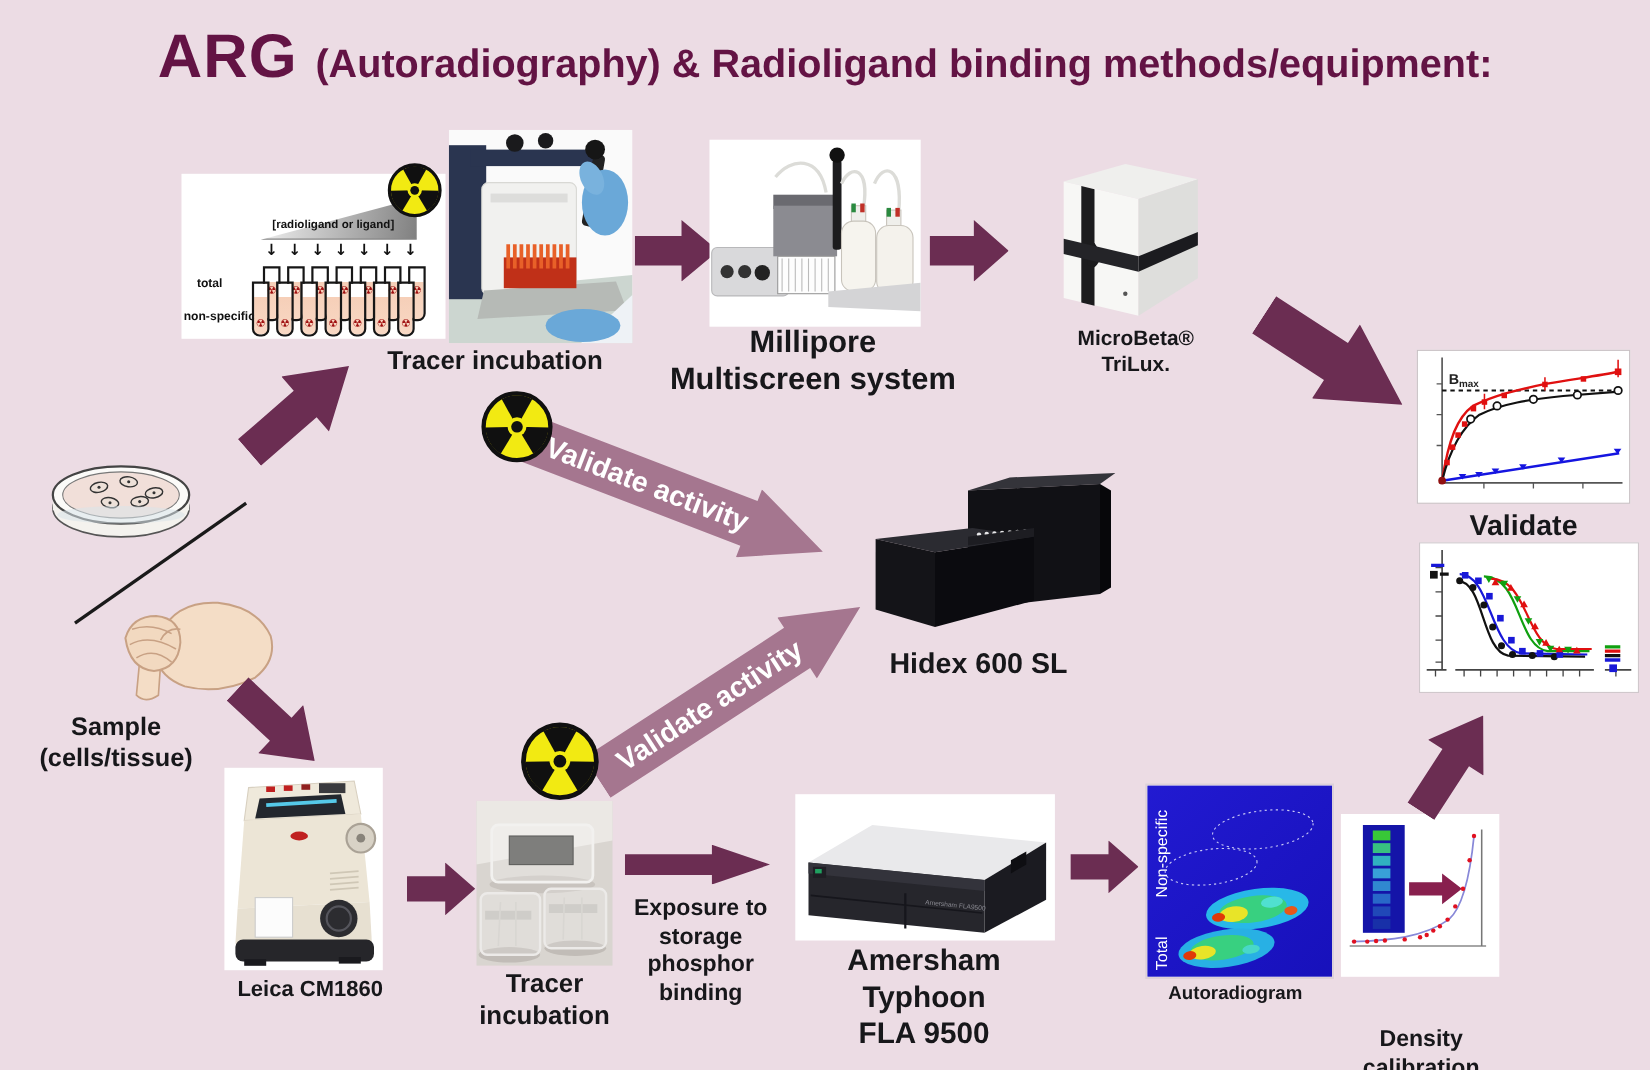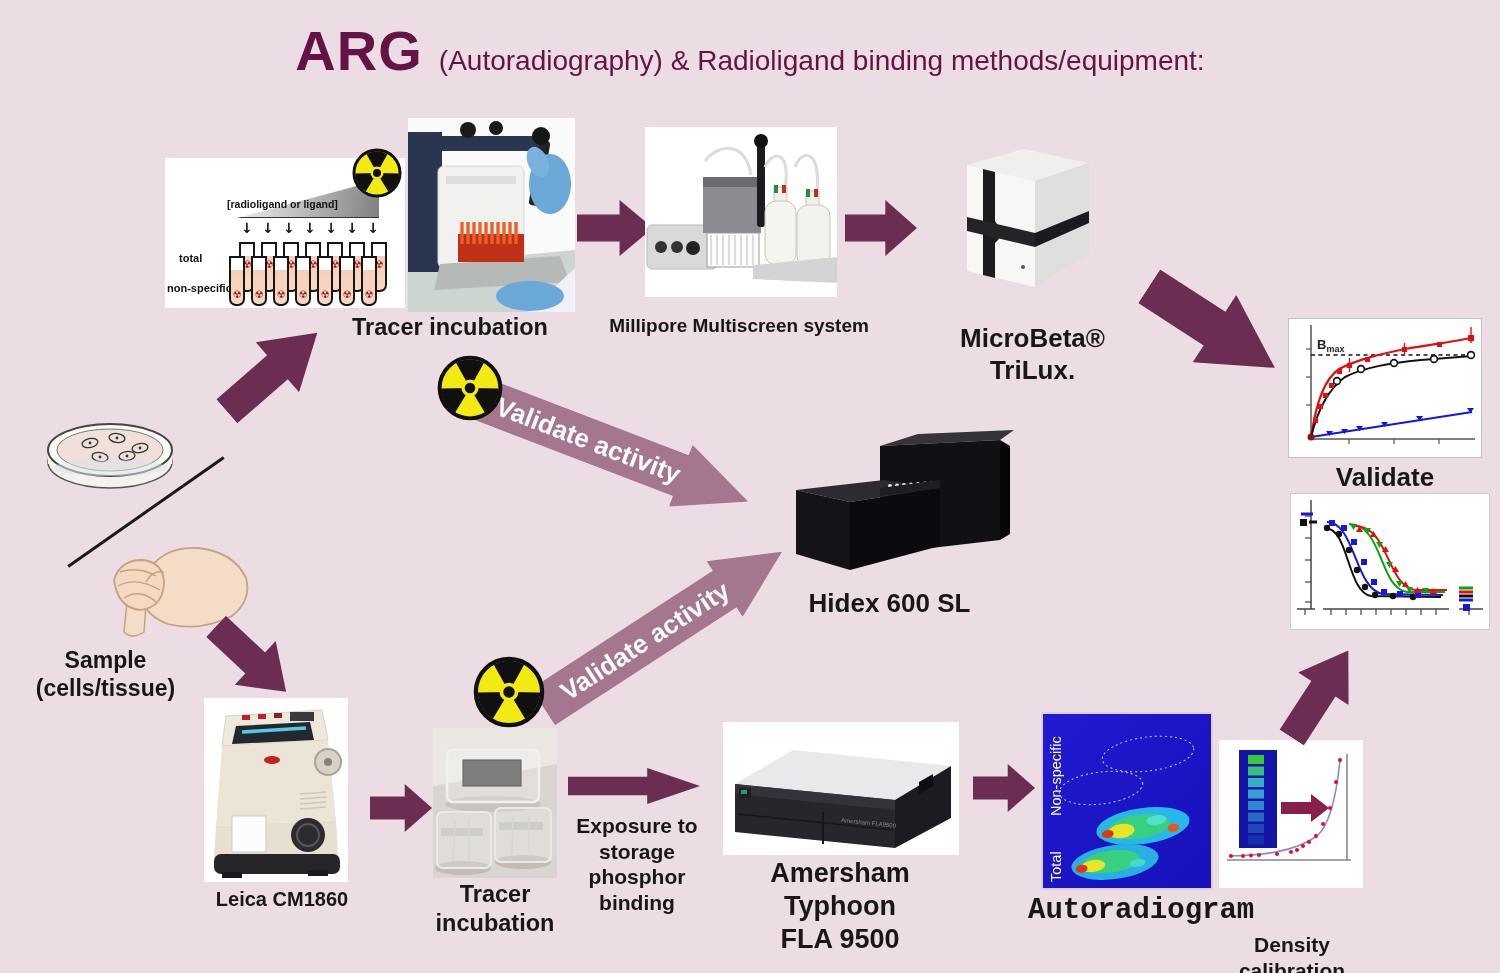--- a/index.html
+++ b/index.html
@@ -4,21 +4,21 @@
 <style>
   :root{
     --bg:#ecdce4; --title:#631344; --arrow-dark:#6b2d52; --arrow-val:#a5768f;
     --label:#17171a; --rad-yellow:#f2ea12; --auto-blue:#1b14c8;
   }
   *{margin:0;padding:0;box-sizing:border-box;}
   body{background:#888;font-family:"Liberation Sans",sans-serif;}
   .stage{position:relative;width:1500px;height:973px;background:var(--bg);overflow:hidden;}
   .title-row{position:absolute;left:0;top:18px;width:100%;display:flex;justify-content:center;align-items:baseline;gap:16px;color:var(--title);}
   .title-arg{font-size:56px;font-weight:600;letter-spacing:1px;}
-  .title-rest{font-size:28px;font-weight:400;}
+  .title-rest{font-size:36px;font-weight:700;}
   .lbl{position:absolute;font-weight:700;color:var(--label);text-align:center;line-height:1.22;}
   .arw{position:absolute;background:var(--arrow-dark);
        clip-path:polygon(0 26%,56% 26%,56% 0,100% 50%,56% 100%,56% 74%,0 74%);}
   .arw-thin{clip-path:polygon(0 24%,60% 24%,60% 0,100% 50%,60% 100%,60% 76%,0 76%);}
   .varw{position:absolute;transform-origin:0 50%;}
   .varw .shape{position:absolute;inset:0;background:var(--arrow-val);
        clip-path:polygon(0 17%,76% 17%,76% 0,100% 50%,76% 100%,76% 83%,0 83%);}
   .varw .txt{position:absolute;left:16px;top:0;right:58px;bottom:0;display:flex;align-items:center;justify-content:center;
        color:#fff;font-weight:700;font-size:26px;white-space:nowrap;}
   .whitebox{position:absolute;background:#fff;}
@@ -56,21 +56,21 @@
     </defs>
   </svg>
 
   <div class="title-row">
     <span class="title-arg">ARG</span>
     <span class="title-rest">(Autoradiography) &amp; Radioligand binding methods/equipment:</span>
   </div>
 
   <div class="whitebox" style="left:165px;top:158px;width:240px;height:150px;">
     <div class="grad-tri" style="left:72px;top:22px;width:142px;height:38px;"></div>
-    <div class="tinylbl" style="left:62px;top:40px;width:152px;text-align:left;font-size:10.5px;">[radioligand or ligand]</div>
+    <div class="tinylbl" style="left:62px;top:40px;width:152px;text-align:center;font-size:10.5px;">[radioligand or ligand]</div>
     <div class="darr-row" style="left:76px;top:62px;width:138px;">
       <span>↓</span>
         <span>↓</span>
         <span>↓</span>
         <span>↓</span>
         <span>↓</span>
         <span>↓</span>
         <span>↓</span>
     </div>
     <div class="tinylbl" style="left:14px;top:94px;">total</div>
@@ -187,35 +187,35 @@
       <rect x="161" y="64" width="13" height="16" fill="#efefeb" stroke="#c8c4bc"></rect>
       <rect x="129" y="58" width="4" height="8" fill="#2a8a40"></rect>
         <rect x="137" y="58" width="4" height="8" fill="#c03028"></rect>
       <rect x="161" y="62" width="4" height="8" fill="#2a8a40"></rect>
         <rect x="169" y="62" width="4" height="8" fill="#c03028"></rect>
       <rect x="120" y="74" width="31" height="64" rx="11" fill="#f6f4ee" stroke="#c8c4bc"></rect>
       <rect x="152" y="78" width="33" height="62" rx="11" fill="#f4f2ec" stroke="#c8c4bc"></rect>
       <polygon points="108,138 192,130 192,156 108,152" fill="#d4d4d6"></polygon>
     </svg>
   </div>
-  <div class="lbl" style="left:607px;top:314px;width:264px;font-size:19px;">Millipore Multiscreen system</div>
+  <div class="lbl" style="left:607px;top:294px;width:264px;font-size:28px;">Millipore Multiscreen system</div>
 
   <div class="arw" style="left:845px;top:200px;width:72px;height:56px;"></div>
 
   <svg class="rad" style="left:953px;top:133px;" width="148" height="158" viewBox="0 0 148 158">
     <polygon points="14,32 70,16 136,30 82,48" fill="#efefed"></polygon>
     <polygon points="14,32 82,48 82,154 14,138" fill="#f7f7f5"></polygon>
     <polygon points="82,48 136,30 136,120 82,154" fill="#dededc"></polygon>
     <polygon points="30,36 42,39 42,145 30,142" fill="#1c1c1e"></polygon>
     <path d="M42,88 q10,14 0,22 l-6,-2 0,-20 Z" fill="#1c1c1e"></path>
     <polygon points="14,84 82,100 82,114 14,98" fill="#242428"></polygon>
     <polygon points="82,100 136,78 136,90 82,114" fill="#1b1b1f"></polygon>
     <circle cx="70" cy="134" r="2" fill="#555"></circle>
   </svg>
-  <div class="lbl" style="left:950px;top:297px;width:165px;font-size:26px;margin-top:26px;">MicroBeta® TriLux.</div>
+  <div class="lbl" style="left:950px;top:297px;width:165px;font-size:19px;">MicroBeta® TriLux.</div>
 
   <div class="arw" style="left:1137px;top:287px;width:150px;height:80px;transform:rotate(33deg);clip-path:polygon(0 25%,52% 25%,52% 0,100% 50%,52% 100%,52% 75%,0 75%);"></div>
 
   <div class="whitebox" style="left:1288px;top:318px;width:194px;height:140px;border:1px solid #c8c0c4;">
     <svg width="192" height="138" viewBox="0 0 192 138">
       <path d="M22,6 V120 H186" fill="none" stroke="#555" stroke-width="1.5"></path>
       <g stroke="#555" stroke-width="1.2">
           <line x1="17" y1="30" x2="22" y2="30"></line>
           <line x1="17" y1="58" x2="22" y2="58"></line>
           <line x1="17" y1="86" x2="22" y2="86"></line>
@@ -511,21 +511,21 @@
         <ellipse rx="44" ry="17" fill="#28b0e4"></ellipse>
         <ellipse cx="-4" cy="-1" rx="29" ry="11" fill="#38d080"></ellipse>
         <ellipse cx="-22" cy="1" rx="12" ry="6" fill="#e8e428"></ellipse>
         <ellipse cx="-34" cy="2" rx="6" ry="4" fill="#e03808"></ellipse>
         <ellipse cx="22" cy="4" rx="8" ry="4" fill="#48d8c8"></ellipse>
       </g>
       <text transform="translate(18,102) rotate(-90)" font-size="14.5" fill="#ffffff">Non-specific</text>
       <text transform="translate(18,168) rotate(-90)" font-size="14.5" fill="#ffffff">Total</text>
     </svg>
   </div>
-  <div class="lbl" style="left:1028px;top:893px;width:190px;font-size:29px;font-family:Liberation Mono, monospace;">Autoradiogram</div>
+  <div class="lbl" style="left:1028px;top:893px;width:190px;font-size:17px;">Autoradiogram</div>
 
   <div class="whitebox" style="left:1219px;top:740px;width:144px;height:148px;">
     <svg width="144" height="148" viewBox="0 0 144 148">
       <rect x="20" y="10" width="38" height="98" fill="#1414a8"></rect>
       <g>
         <rect x="29" y="15" width="16" height="9" fill="#38c838"></rect>
         <rect x="29" y="26.5" width="16" height="9" fill="#38c080"></rect>
         <rect x="29" y="38" width="16" height="9" fill="#30b0c0"></rect>
         <rect x="29" y="49.5" width="16" height="9" fill="#38a0d8"></rect>
         <rect x="29" y="61" width="16" height="9" fill="#3088d0"></rect>

